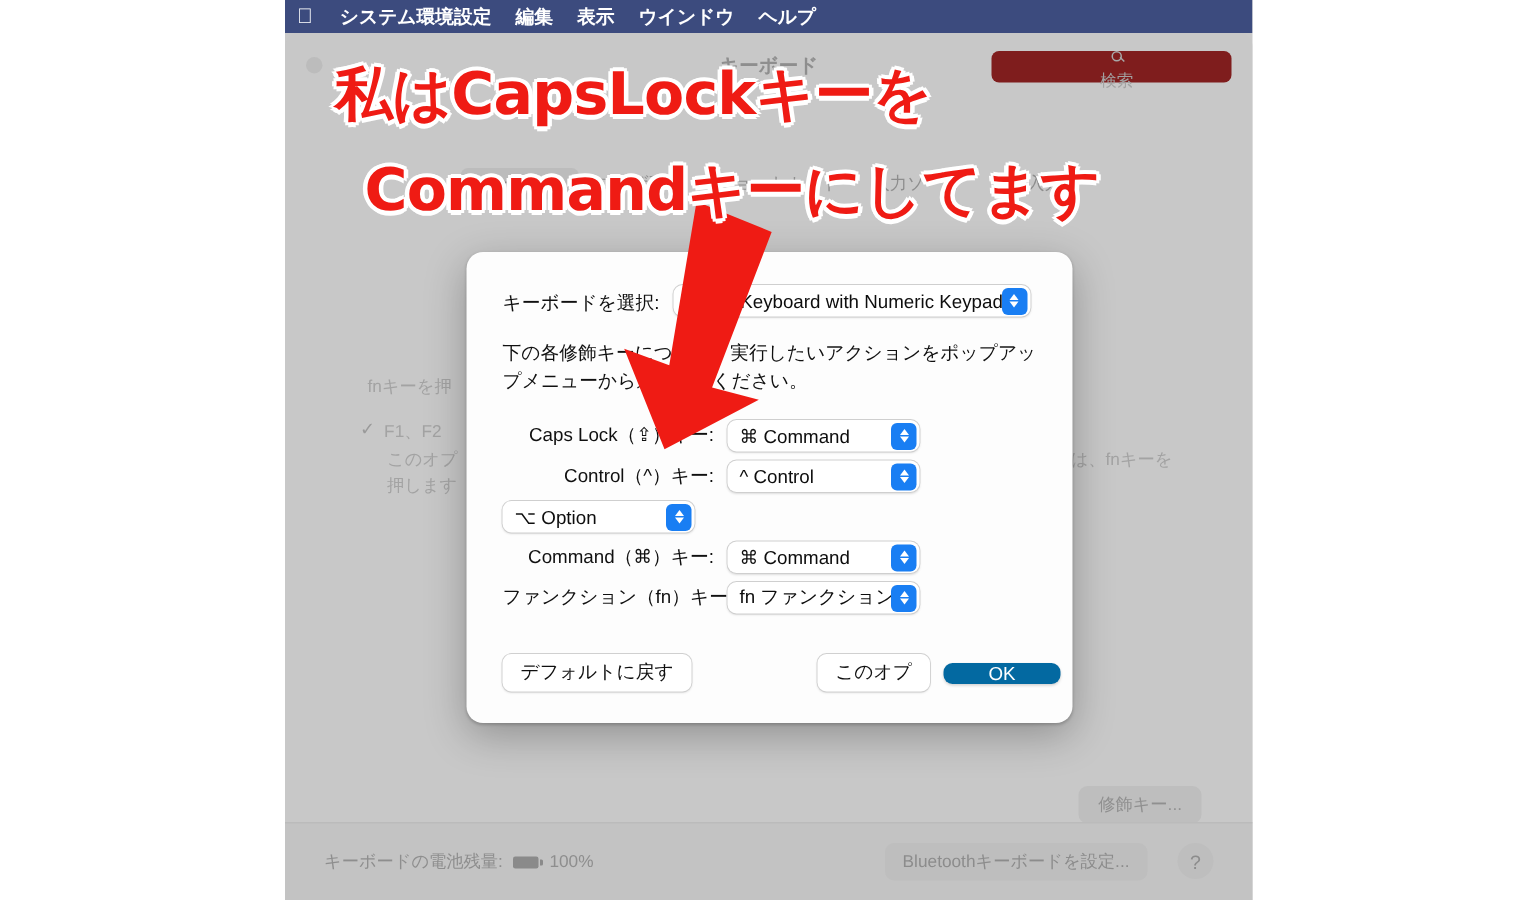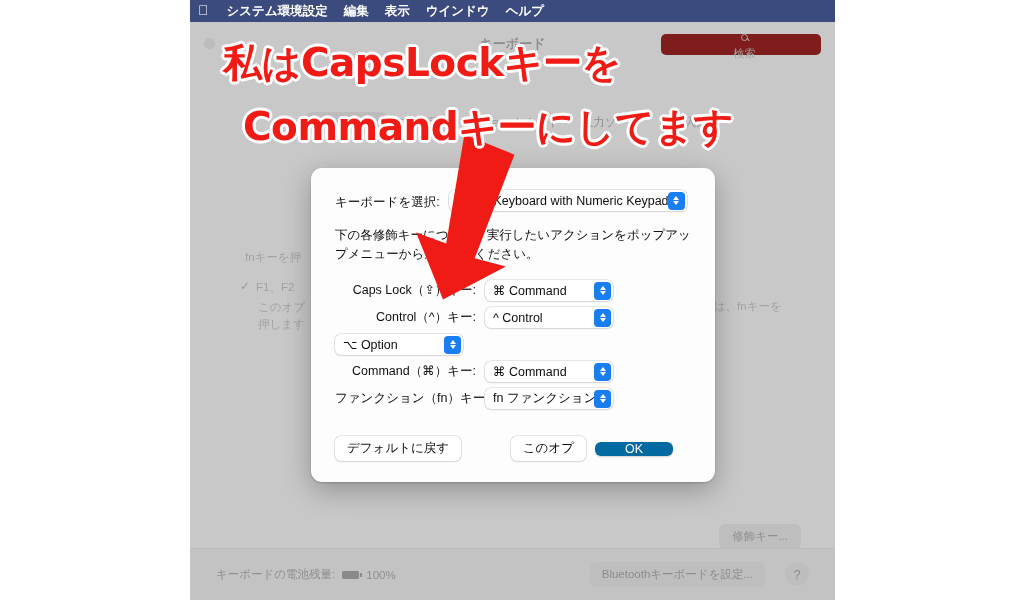--- a/index.html
+++ b/index.html
@@ -228,21 +228,21 @@
   }
   .mod-label {
     width: 150px; text-align: right;
     padding-right: 9px;
     font-size: 12.5px; color: #101010;
     white-space: nowrap;
   }
   .mod-popup { width: 128px; }
 
   #sheet-buttons {
-    position: absolute; left: 24px; right: 42px; bottom: 21px;
+    position: absolute; left: 24px; right: 8px; bottom: 21px;
     display: flex; align-items: center;
   }
   .btn {
     font-size: 12.5px;
     border-radius: 6px;
     padding: 4px 12px;
     background: #ffffff;
     box-shadow: 0 0 0 0.6px #d0d0d0, 0 1px 1.5px rgba(0,0,0,0.12);
     color: #0f0f0f;
     white-space: nowrap;

